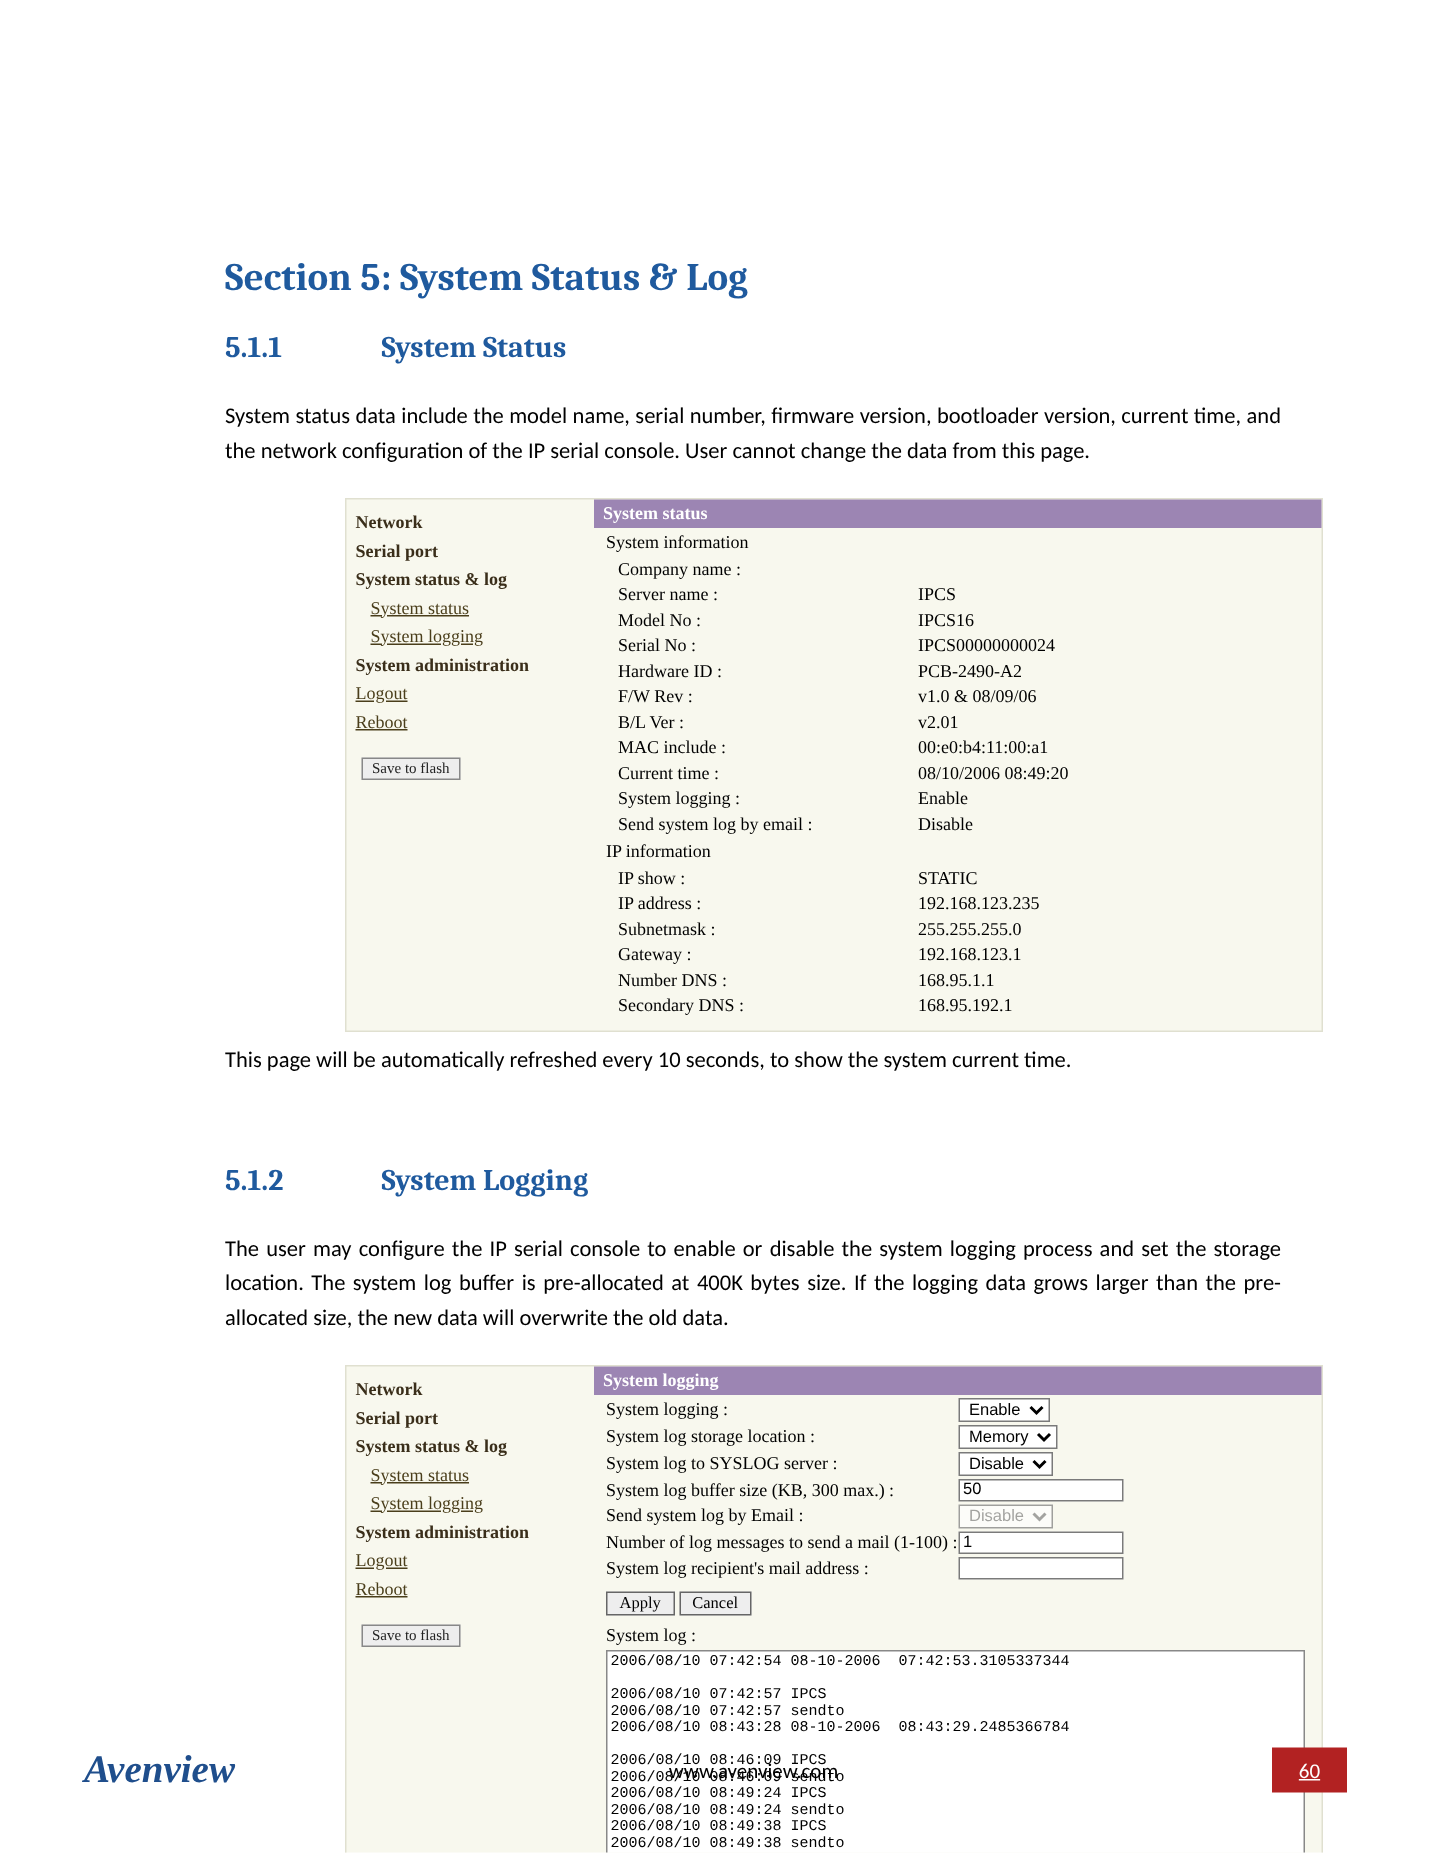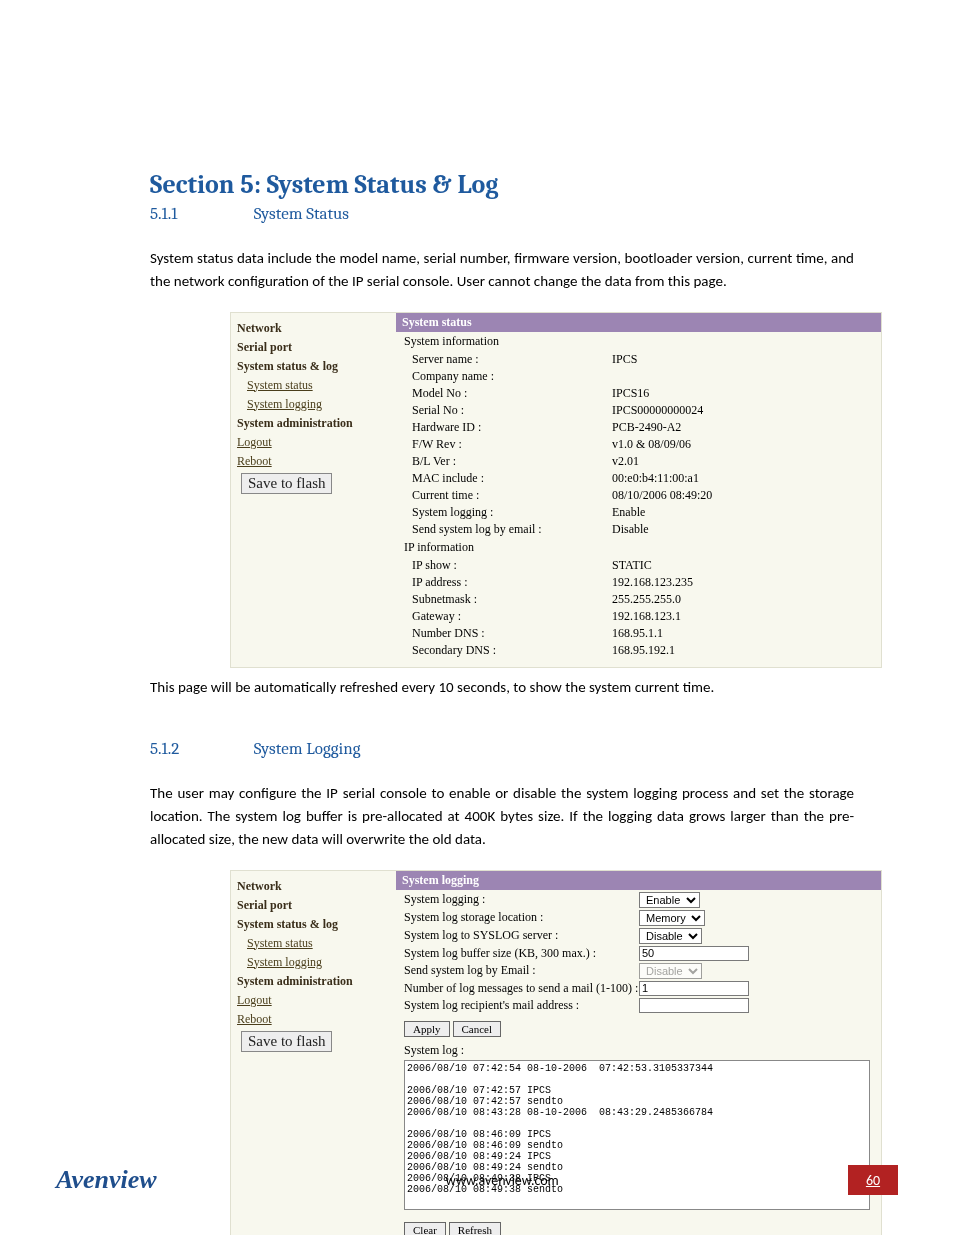--- a/index.html
+++ b/index.html
@@ -18,23 +18,23 @@
   h1.section-title {
     font-family: Cambria, Georgia, serif;
     color: #1f5a9e;
     font-weight: bold;
     font-size: 26px;
     margin: 0 0 4px 50px;
   }
   h2.subsection {
     font-family: Cambria, Georgia, serif;
     color: #1f5a9e;
-    font-weight: normal;
-    font-size: 17px;
-    margin: 4px 0 24px 50px;
+    font-weight: bold;
+    font-size: 20px;
+    margin: 20px 0 24px 50px;
   }
   h2.subsection .num { display:inline-block; width:100px; }
   p.body-text {
     margin: 0 0 18px 50px;
     font-size: 15px;
     line-height: 1.55;
     color: #000;
     text-align: justify;
   }
   
@@ -53,22 +53,22 @@
     padding: 4px 0 10px 6px;
     box-sizing: border-box;
     font-size: 12px;
     color: #222;
   }
   .panel .sidebar .item { margin: 4px 0; }
   .panel .sidebar .bold { font-weight: bold; color:#3a2e1a; }
   .panel .sidebar .link { color:#4a3e1b; text-decoration: underline; margin-left:10px; }
   .panel .sidebar .link2 { color:#4a3e1b; text-decoration: underline; }
   .panel .sidebar .btn {
-    display:inline-block; margin-top:0; margin-left:4px;
-    background:#eee; border:1px solid #888; padding:1px 6px; font-size:15px;
+    display:inline-block; margin-top:12px; margin-left:4px;
+    background:#eee; border:1px solid #888; padding:1px 6px; font-size:10px;
   }
   .panel .content {
     flex:1;
     padding: 0 0 8px 0;
     box-sizing:border-box;
   }
   .panel .content .bar {
     background:#9c85b3; color:#fff; font-weight:bold;
     padding:2px 6px; font-size:12px;
   }
@@ -134,26 +134,26 @@
       <div class="item bold">System administration</div>
       <div class="item link2">Logout</div>
       <div class="item link2">Reboot</div>
       <span class="btn">Save to flash</span>
     </div>
     <div class="content">
       <div class="bar">System status</div>
       <div class="grouplabel">System information</div>
       <div id="status-rows-1">
           <div class="kv-row">
+            <div class="k">Company name :</div>
+            <div class="v"></div>
+          </div>
+          <div class="kv-row">
             <div class="k">Server name :</div>
             <div class="v">IPCS</div>
-          </div>
-          <div class="kv-row">
-            <div class="k">Company name :</div>
-            <div class="v"></div>
           </div>
           <div class="kv-row">
             <div class="k">Model No :</div>
             <div class="v">IPCS16</div>
           </div>
           <div class="kv-row">
             <div class="k">Serial No :</div>
             <div class="v">IPCS00000000024</div>
           </div>
           <div class="kv-row">

